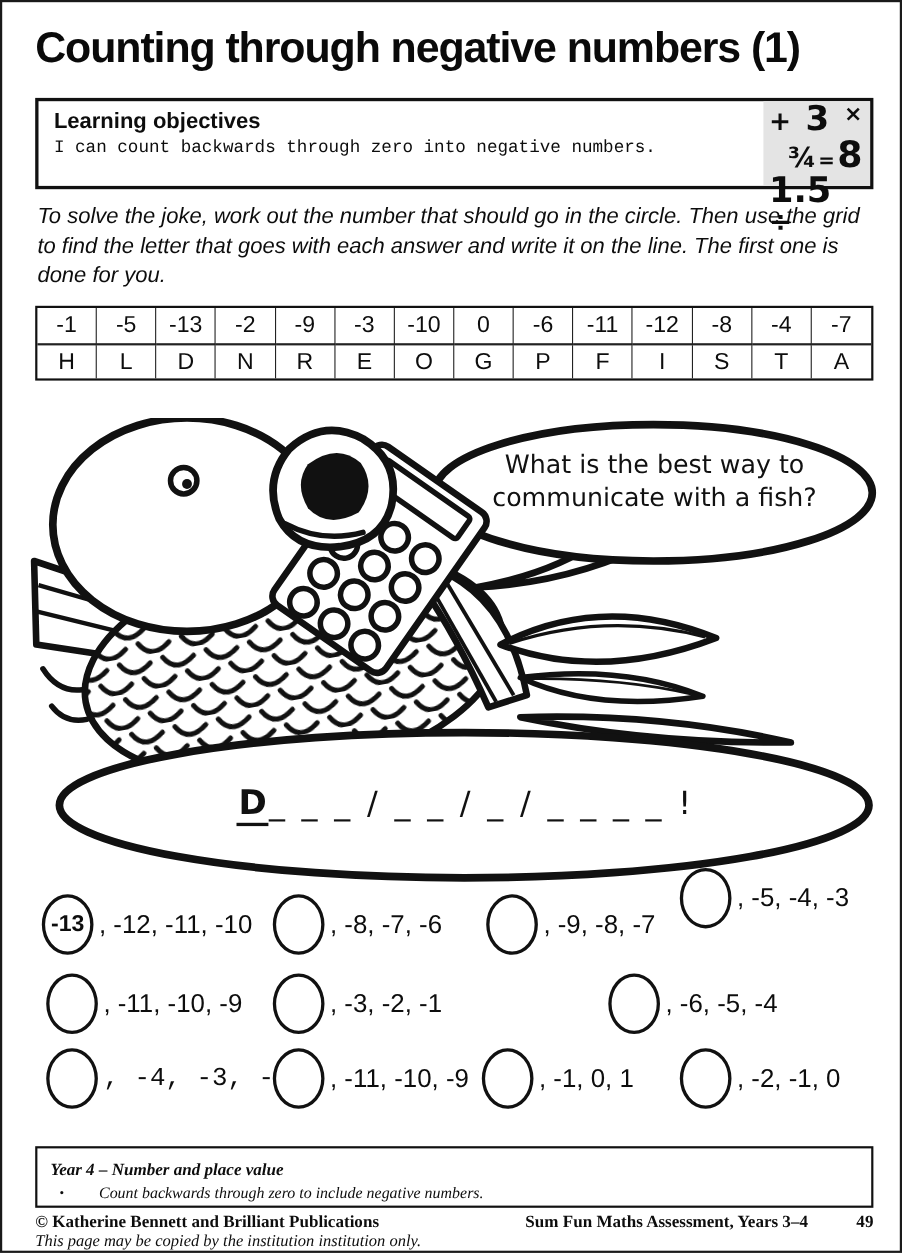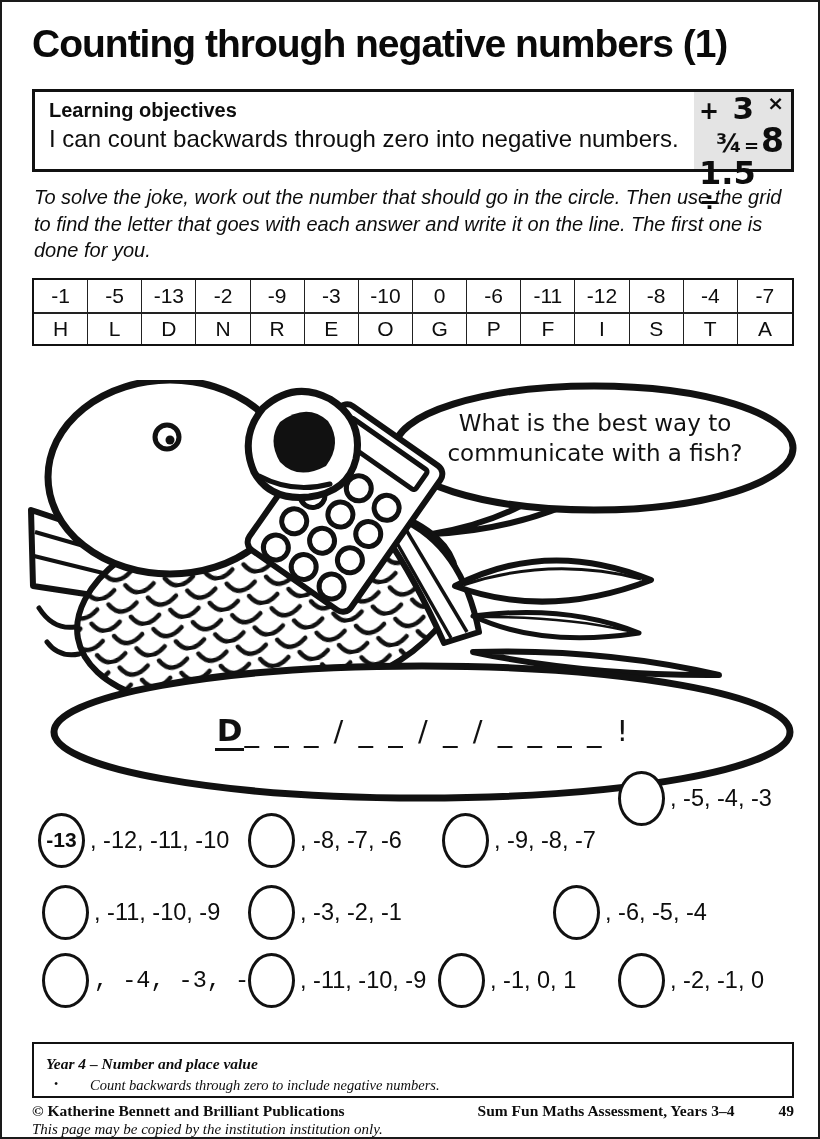--- a/index.html
+++ b/index.html
@@ -12,21 +12,21 @@
   .title {
     position:absolute; left:30px; top:20px; width:770px;
     font-size:39px; font-weight:bold; letter-spacing:-1px; color:#0a0a0a;
   }
   .obj-box {
     position:absolute; left:30px; top:87px; width:762px; height:83px;
     border:3px solid #111; background:#fff;
   }
   .obj-text { position:absolute; left:14px; top:7px; width:630px; }
   .obj-heading { font-size:20px; font-weight:bold; }
-  .obj-line { font-size:24px; margin-top:3px; }
+  .obj-line { font-size:16px; margin-top:3px;font-family:Liberation Mono, monospace; }
   .math-panel {
     position:absolute; right:0; top:0; width:97px; height:100%;
     background:#e4e4e4; font-family:"DejaVu Sans", sans-serif; font-weight:bold;
     padding:1px 7px 2px 5px; display:flex; flex-direction:column; justify-content:space-between;
   }
   .mp-row { display:flex; align-items:baseline; line-height:1; }
   .mp1 { justify-content:space-between; }
   .mp1 .plus { font-size:24px; }
   .mp1 .three { font-size:31px; }
   .mp1 .times { font-size:20px; align-self:flex-start; }
@@ -235,21 +235,21 @@
     <span class="ex-seq">, -12, -11, -10</span>
   </div>
   <div class="ex" style="left:246px; top:810px;">
     <span class="ex-circle"></span>
     <span class="ex-seq">, -8, -7, -6</span>
   </div>
   <div class="ex" style="left:440px; top:810px;">
     <span class="ex-circle"></span>
     <span class="ex-seq">, -9, -8, -7</span>
   </div>
-  <div class="ex" style="left:616px; top:768px;align-items:center;">
+  <div class="ex" style="left:616px; top:786px;align-items:center;">
     <span class="ex-circle"></span>
     <span class="ex-seq">, -5, -4, -3</span>
   </div>
 
   <div class="ex" style="left:40px; top:882px;">
     <span class="ex-circle"></span>
     <span class="ex-seq">, -11, -10, -9</span>
   </div>
   <div class="ex" style="left:246px; top:882px;">
     <span class="ex-circle"></span>

